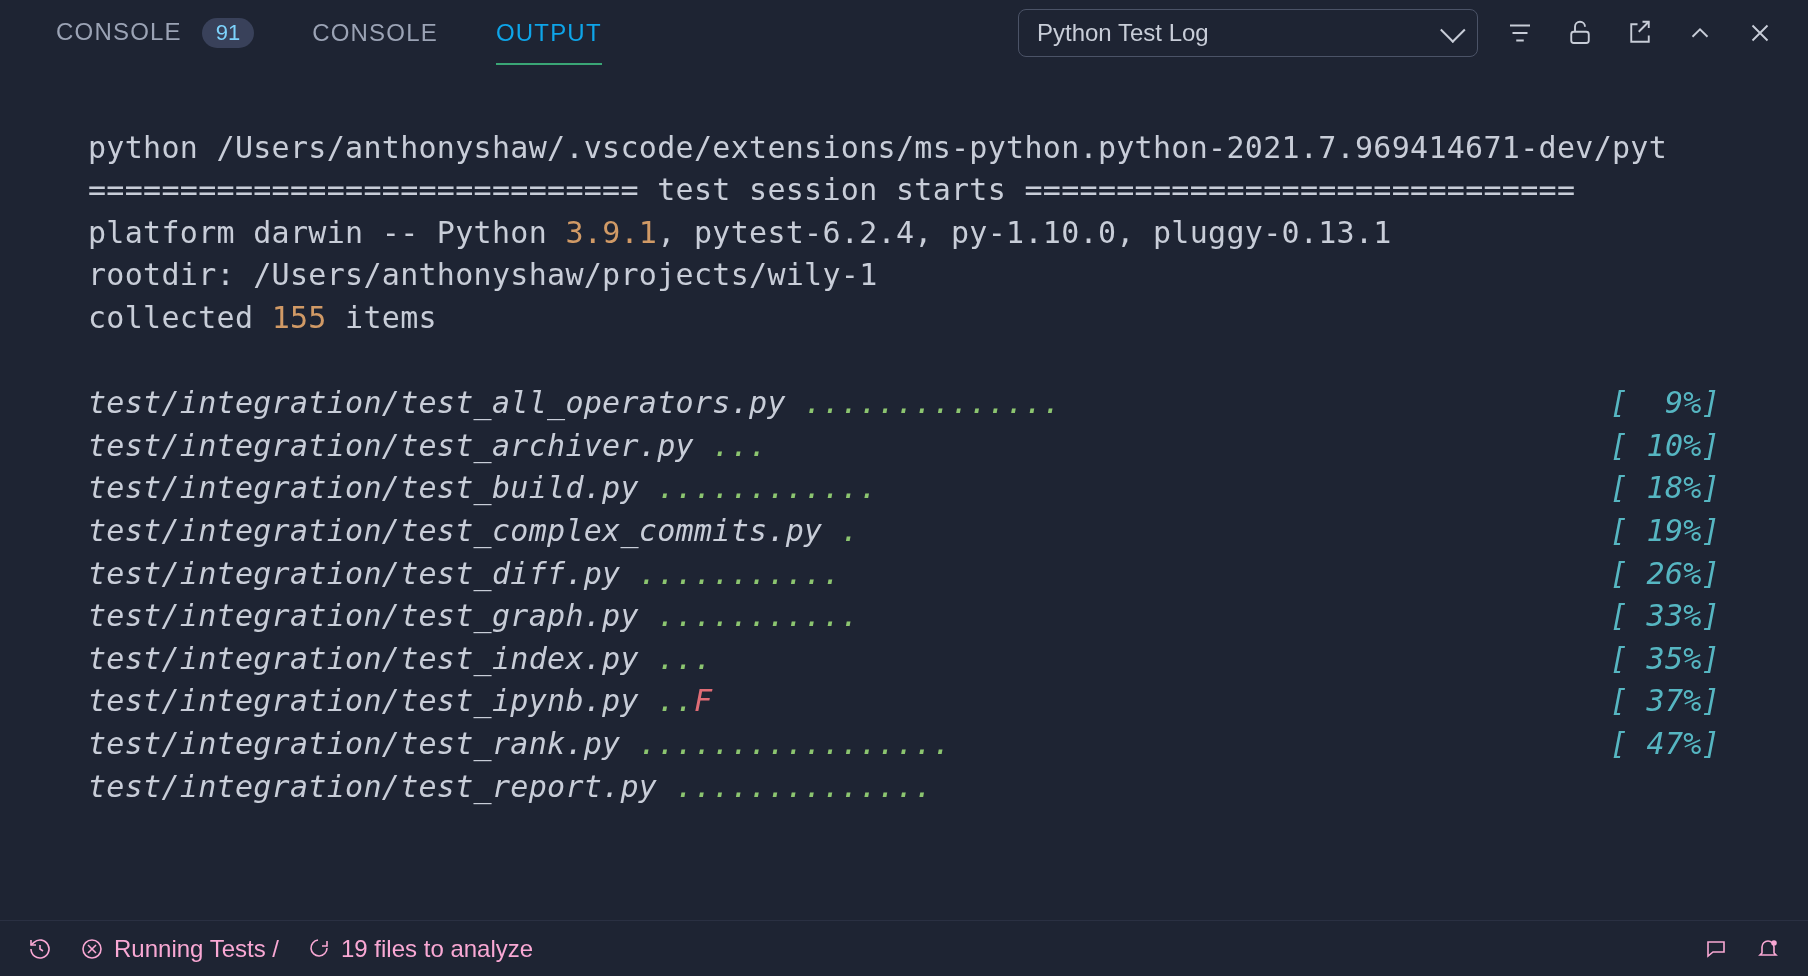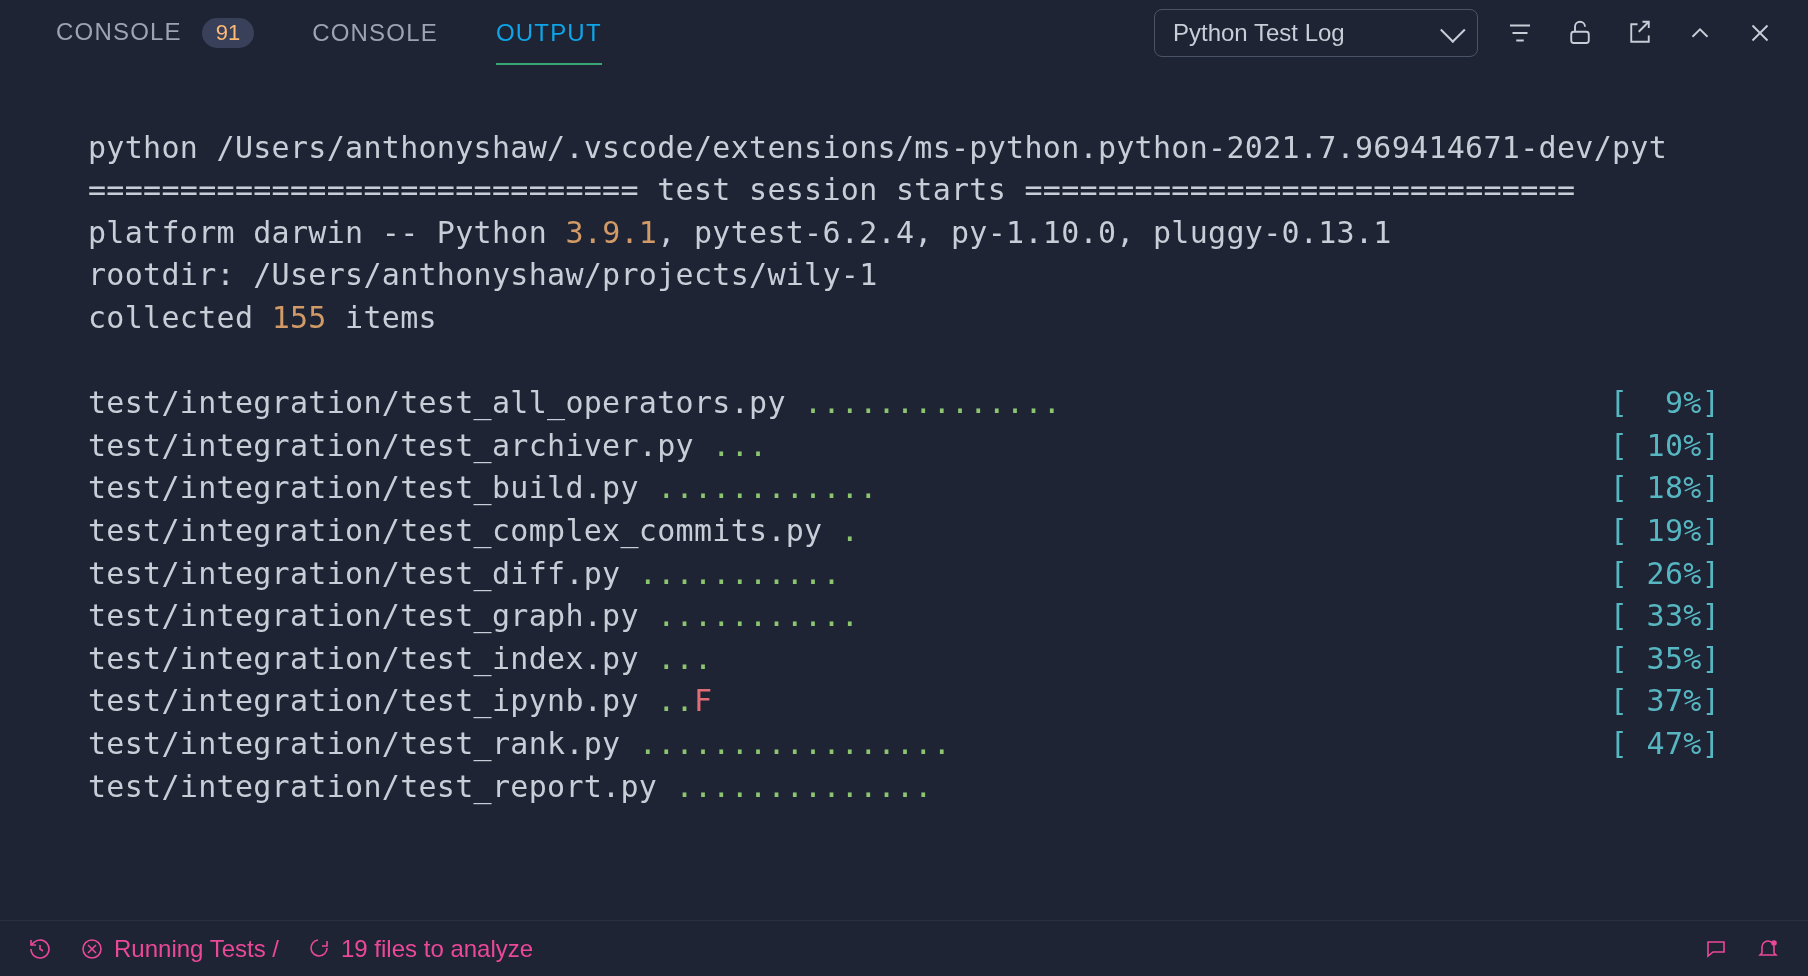--- a/index.html
+++ b/index.html
@@ -39,40 +39,40 @@
   .tab.active::after {
     content: '';
     position: absolute;
     left: 0; right: 0; bottom: -2px;
     height: 2px;
     background: #3aa676;
   }
   .tab-badge {
     display: inline-block;
     background: #39415a;
-    color: #fdba74;
+    color: #7dd3fc;
     border-radius: 18px;
     padding: 2px 14px;
     font-size: 22px;
     margin-left: 12px;
     letter-spacing: 0;
   }
   .panel-right {
     margin-left: auto;
     display: flex;
     align-items: center;
     gap: 24px;
   }
   .channel-select {
     background: transparent;
     border: 1px solid #4b5367;
     color: #c8cdd8;
     border-radius: 8px;
     height: 48px;
-    width: 324px;
+    width: 460px;
     padding: 0 18px;
     display: flex;
     align-items: center;
     justify-content: space-between;
     font-family: -apple-system, sans-serif;
     font-size: 24px;
     cursor: pointer;
   }
   .chevron-down {
     width: 18px; height: 18px;
@@ -94,33 +94,33 @@
     line-height: 1.42;
     white-space: pre;
     overflow: hidden;
     font-family: 'SF Mono', Menlo, Consolas, monospace;
     letter-spacing: 0.3px;
   }
   .c-orange { color: #d19a66; }
   .c-green  { color: #8cc570; }
   .c-cyan   { color: #56b6c2; }
   .pct-bracket { color: #56b6c2; }
-  .test-line { display: flex; }
+  .test-line { display: flex; font-style: italic; }
   .test-left { flex: 0 0 auto; }
   .test-gap  { flex: 1; }
   .test-right { flex: 0 0 auto; }
   .failchar { color: #e06c75; }
   .status-bar {
     height: 56px;
     display: flex;
     gap: 28px;
     padding: 0 28px;
     font-family: -apple-system, sans-serif;
     font-size: 24px;
-    color: #ec4899;
+    color: #f9a8d4;
     border-top: 1px solid #2a3042;
   }
   .status-bar .sb-item { display: flex; align-items: center; gap: 10px; cursor: pointer; }
   .status-bar svg { width: 24px; height: 24px; stroke: currentColor; fill: none; stroke-width: 1.6; }
   .sb-right { margin-left: auto; display: flex; gap: 28px; }
 </style>
 </head>
 <body>
 
 <div class="panel-header">

